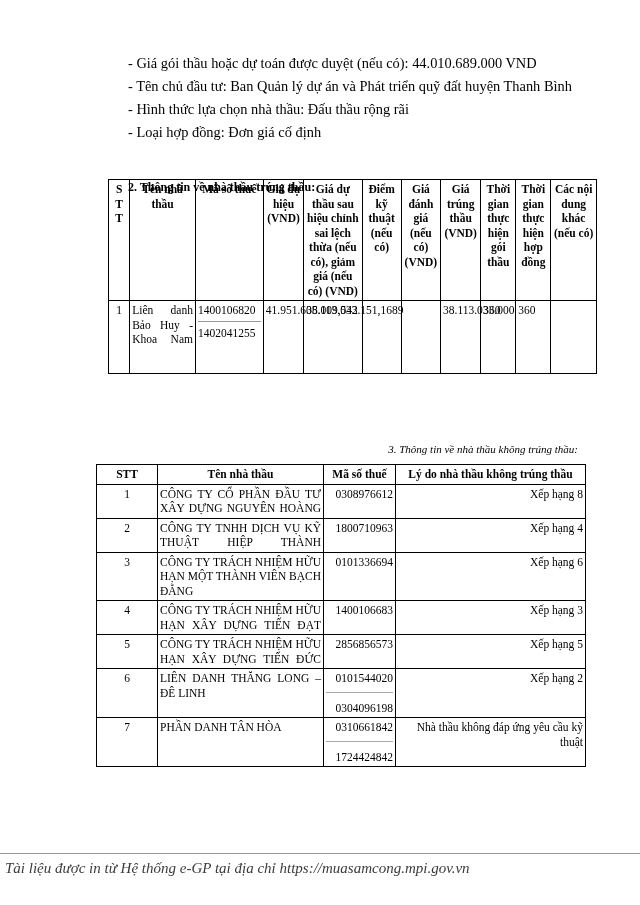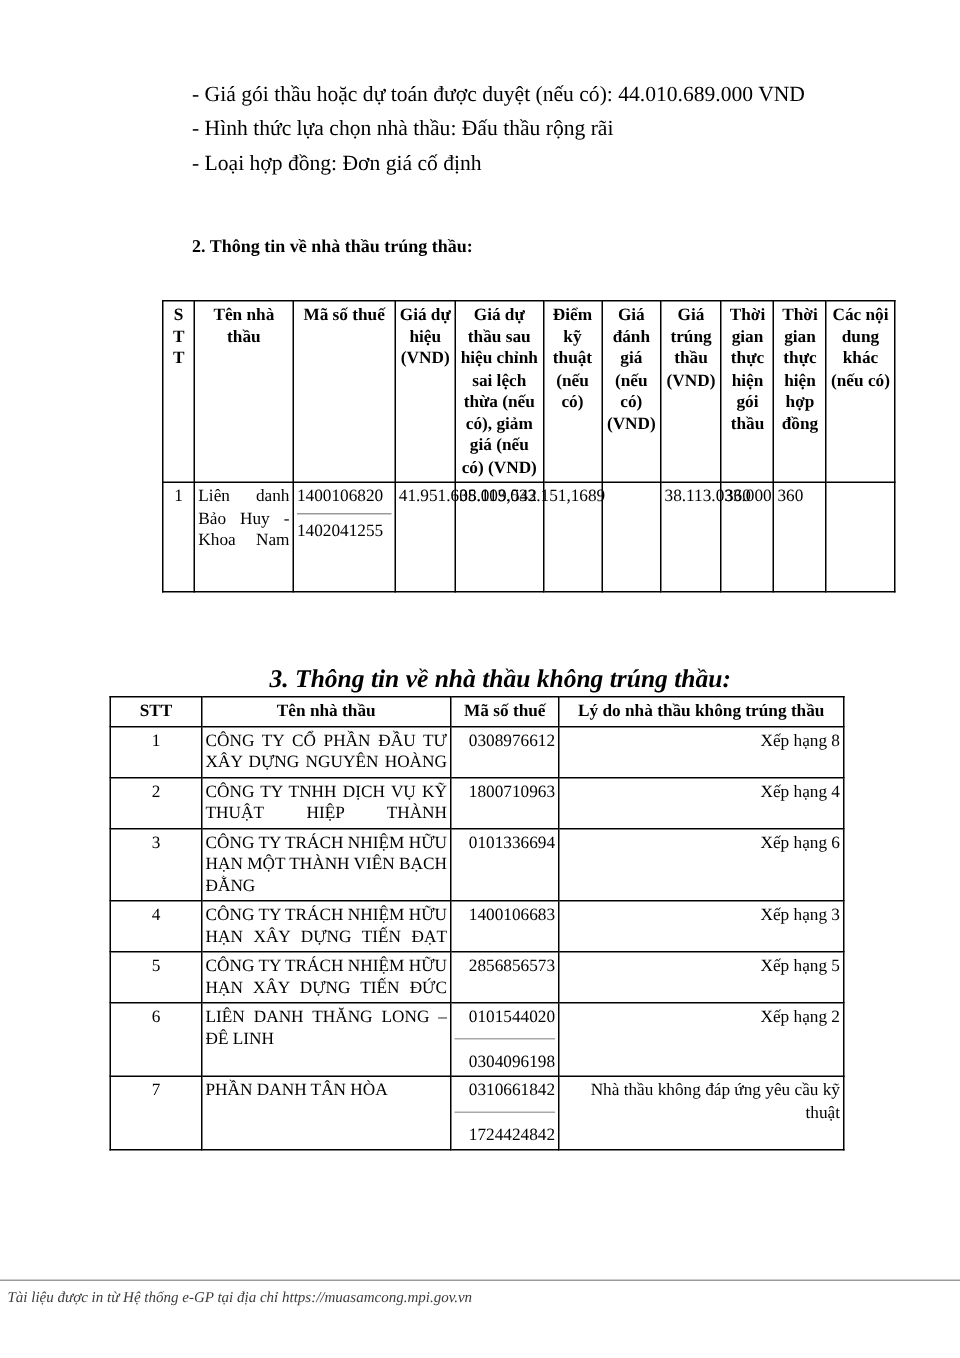--- a/index.html
+++ b/index.html
@@ -41,21 +41,21 @@
     font-weight: bold;
     font-size: 12px;
     line-height: 23px;
     margin-top: 32px;
   }
 
   
   .tbl1-wrap {
     position: absolute;
     left: 89px;
-    top: 200px;
+    top: 179px;
     width: 489px;
     padding-left: 19px;
   }
   table.doc {
     border-collapse: collapse;
     width: 100%;
     table-layout: fixed;
   }
   table.doc th, table.doc td {
     border: 1px solid #000000;
@@ -85,30 +85,30 @@
     display: block;
   }
   .taxstack .tax2 { display: block; }
 
   
   .sec3 {
     position: absolute;
     left: 89px;
     top: 443px;
     width: 489px;
-    text-align: center;
-    font-weight: bold;
+    text-align: right;
+    font-weight: normal;
     font-style: italic;
-    font-size: 17px;
+    font-size: 11px;
   }
 
   
   .tbl2-wrap {
     position: absolute;
-    left: 73px;
+    left: 96px;
     top: 464px;
     width: 489px;
   }
   .t2 th {
     font-size: 12.4px;
     line-height: 15px;
     padding: 3px 2px;
   }
   .t2 td {
     font-size: 12.2px;
@@ -132,33 +132,34 @@
     left: 0;
     top: 853px;
     width: 640px;
     height: 1px;
     background: #9b9b9b;
   }
   .footer-text {
     position: absolute;
     left: 5px;
     top: 860px;
-    font-size: 10px;
+    font-size: 15px;
     font-style: italic;
     color: #3b3b3b;
     font-family: "Liberation Serif", "DejaVu Serif", serif;
   }
 </style>
 </head>
 <body>
 
 <div class="page">
 
   <div class="intro">
     <div class="ln">- Giá gói thầu hoặc dự toán được duyệt (nếu có): 44.010.689.000 VND</div>
+    <div class="ln">- Tên chủ đầu tư: Ban Quản lý dự án và Phát triển quỹ đất huyện Thanh Bình</div>
     <div class="ln">- Hình thức lựa chọn nhà thầu: Đấu thầu rộng rãi</div>
     <div class="ln">- Loại hợp đồng: Đơn giá cố định</div>
     <div class="sec-title">2. Thông tin về nhà thầu trúng thầu:</div>
   </div>
 
   <div class="tbl1-wrap">
     <table class="doc t1">
       <colgroup>
         <col style="width:20px">
         <col style="width:62px">

